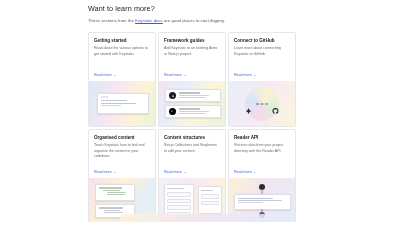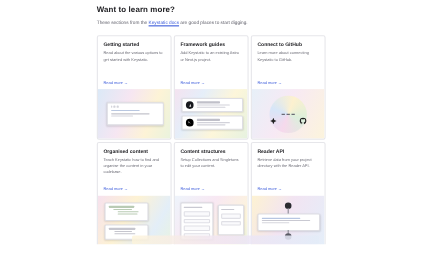--- a/index.html
+++ b/index.html
@@ -6,21 +6,21 @@
   html, body {
     width: 400px; height: 222px;
     background: #ffffff;
     font-family: "Liberation Sans", sans-serif;
     overflow: hidden;
   }
   .page { position: relative; width: 400px; height: 222px; background:#fff; }
   .content { position: absolute; left: 88px; top: 4px; width: 222px; }
 
   .section-title {
-    font-size: 7.2px; font-weight: bold; color: #1b1b1f;
+    font-size: 7.2px; font-weight: normal; color: #1b1b1f;
     letter-spacing: .1px; margin-bottom: 5px;
   }
   .section-sub {
     font-size: 4.3px; color: #5d5d68; line-height: 1.45; margin-bottom: 8px;
   }
   .section-sub a { color: #3b5bdb; text-decoration: underline; }
 
   .grid { display: grid; grid-template-columns: repeat(3, 68px); gap: 2px 2px; }
   .card {
     width: 68px; background: #ffffff;

